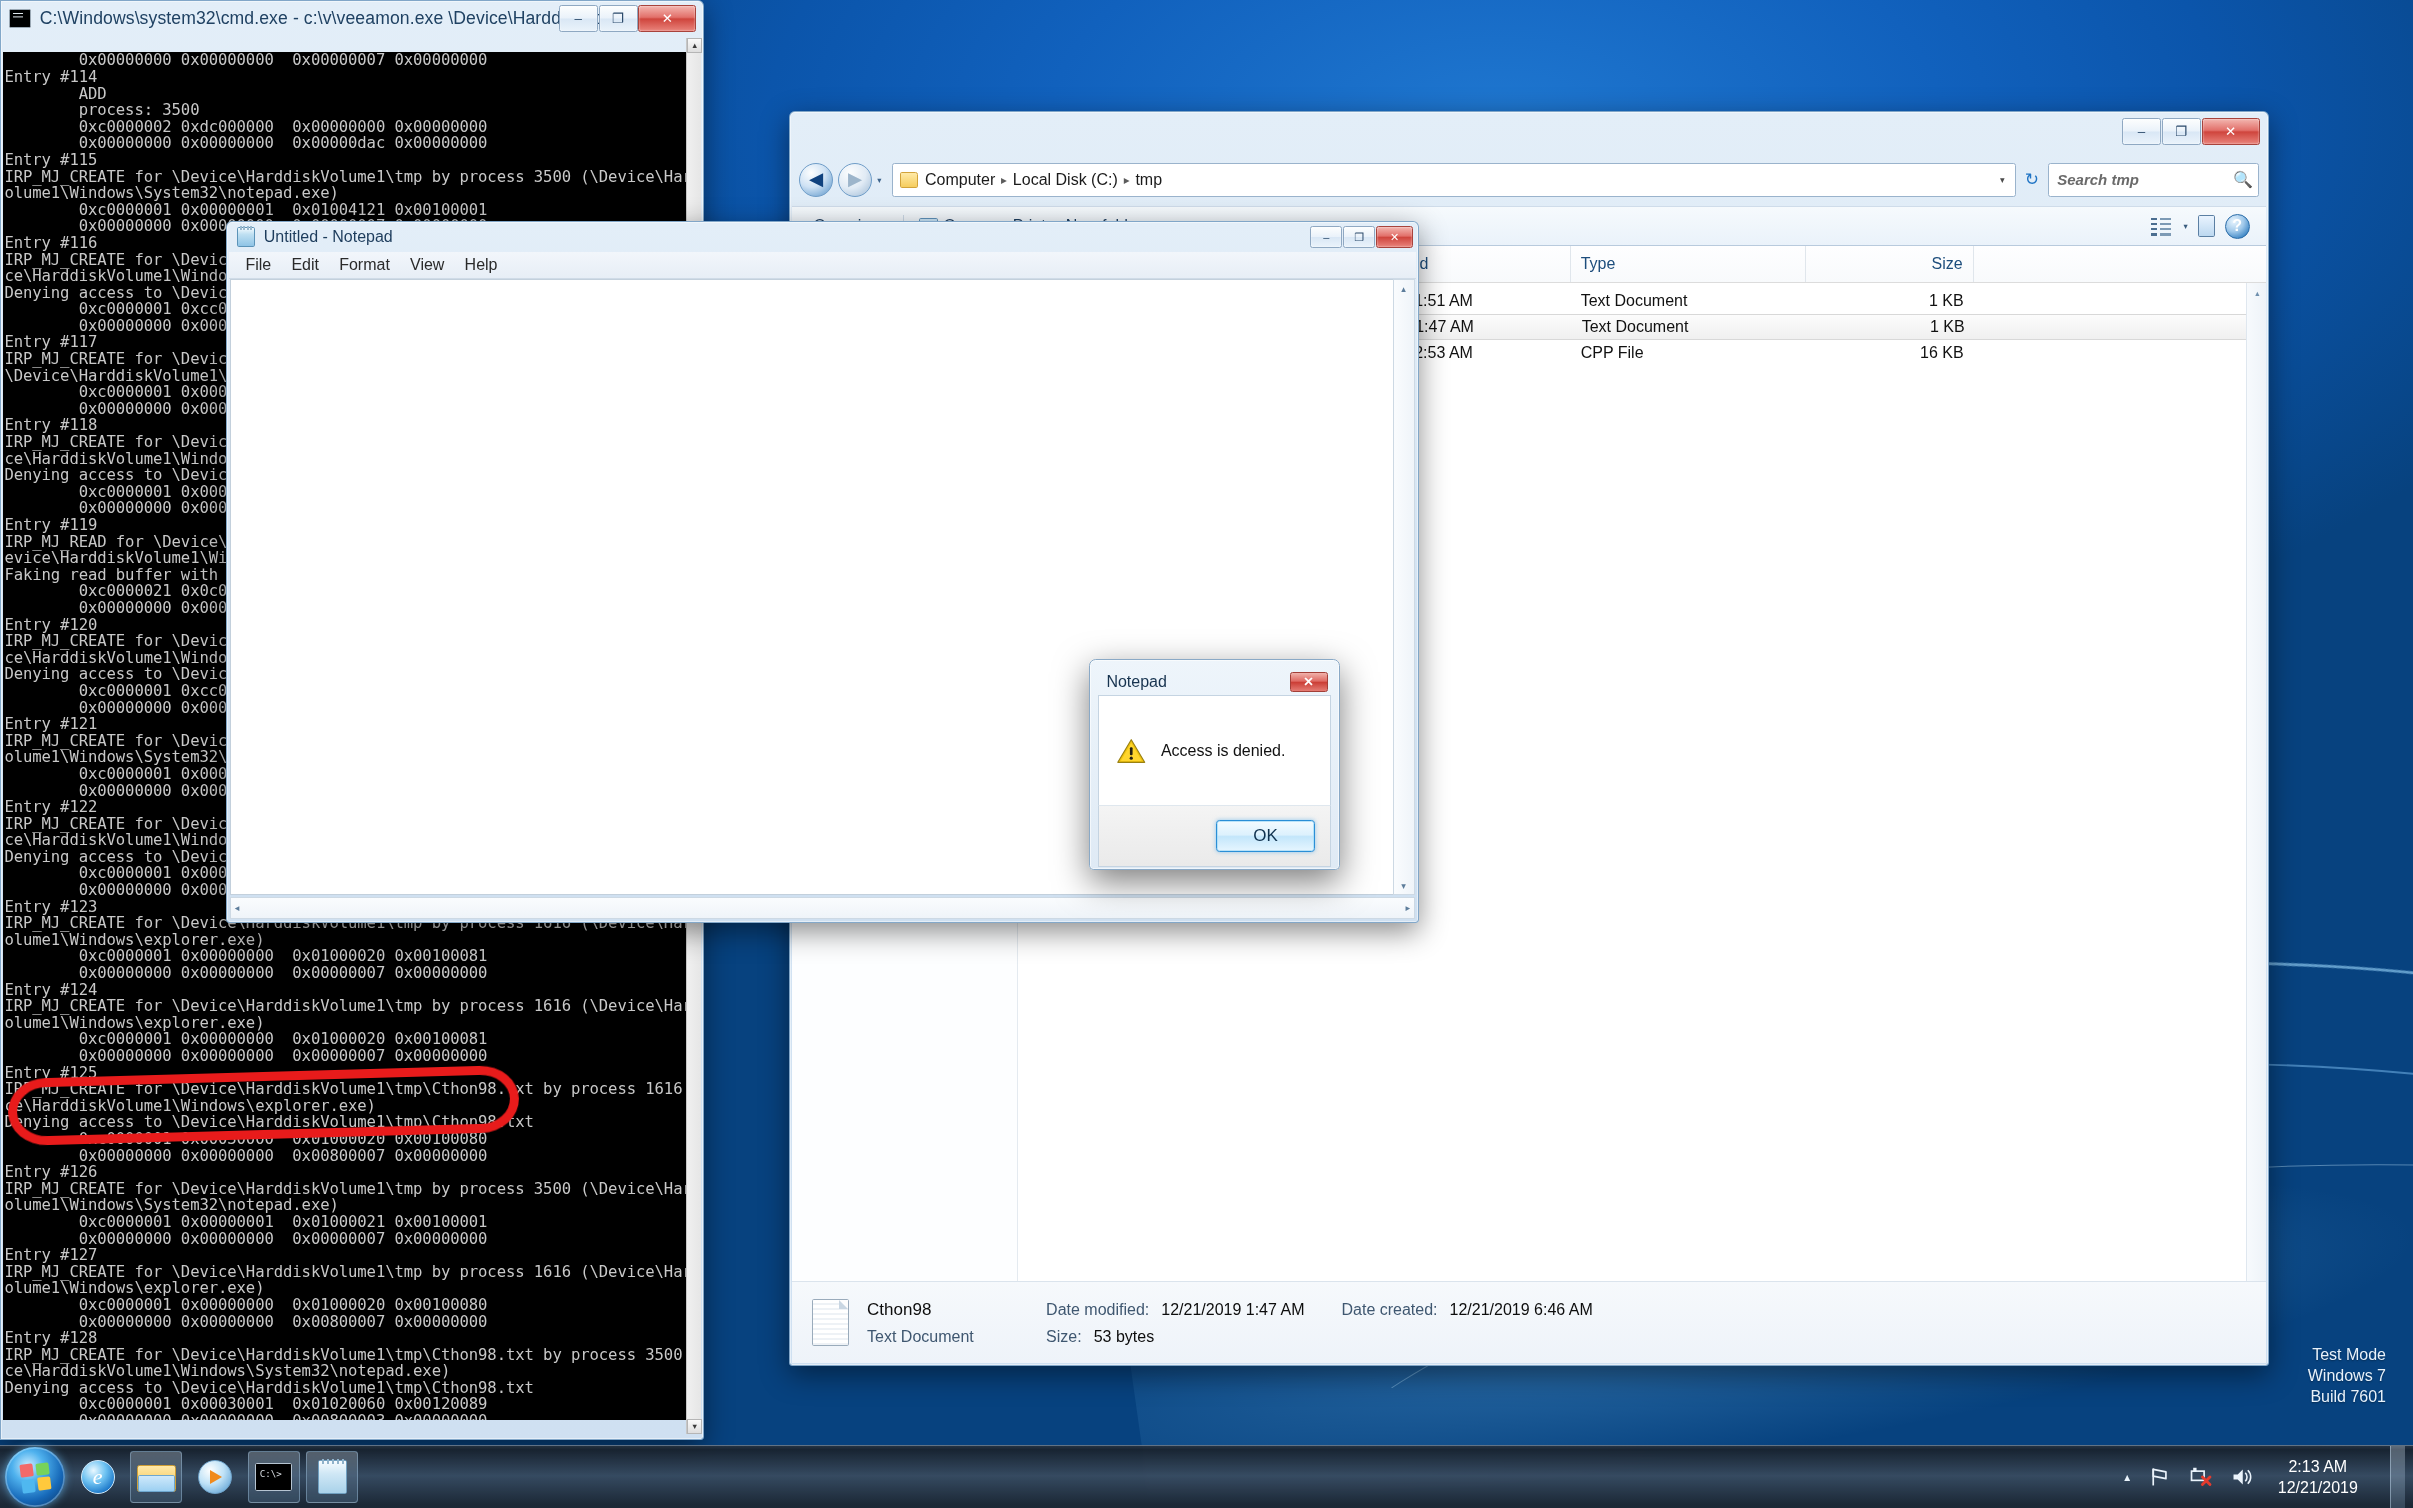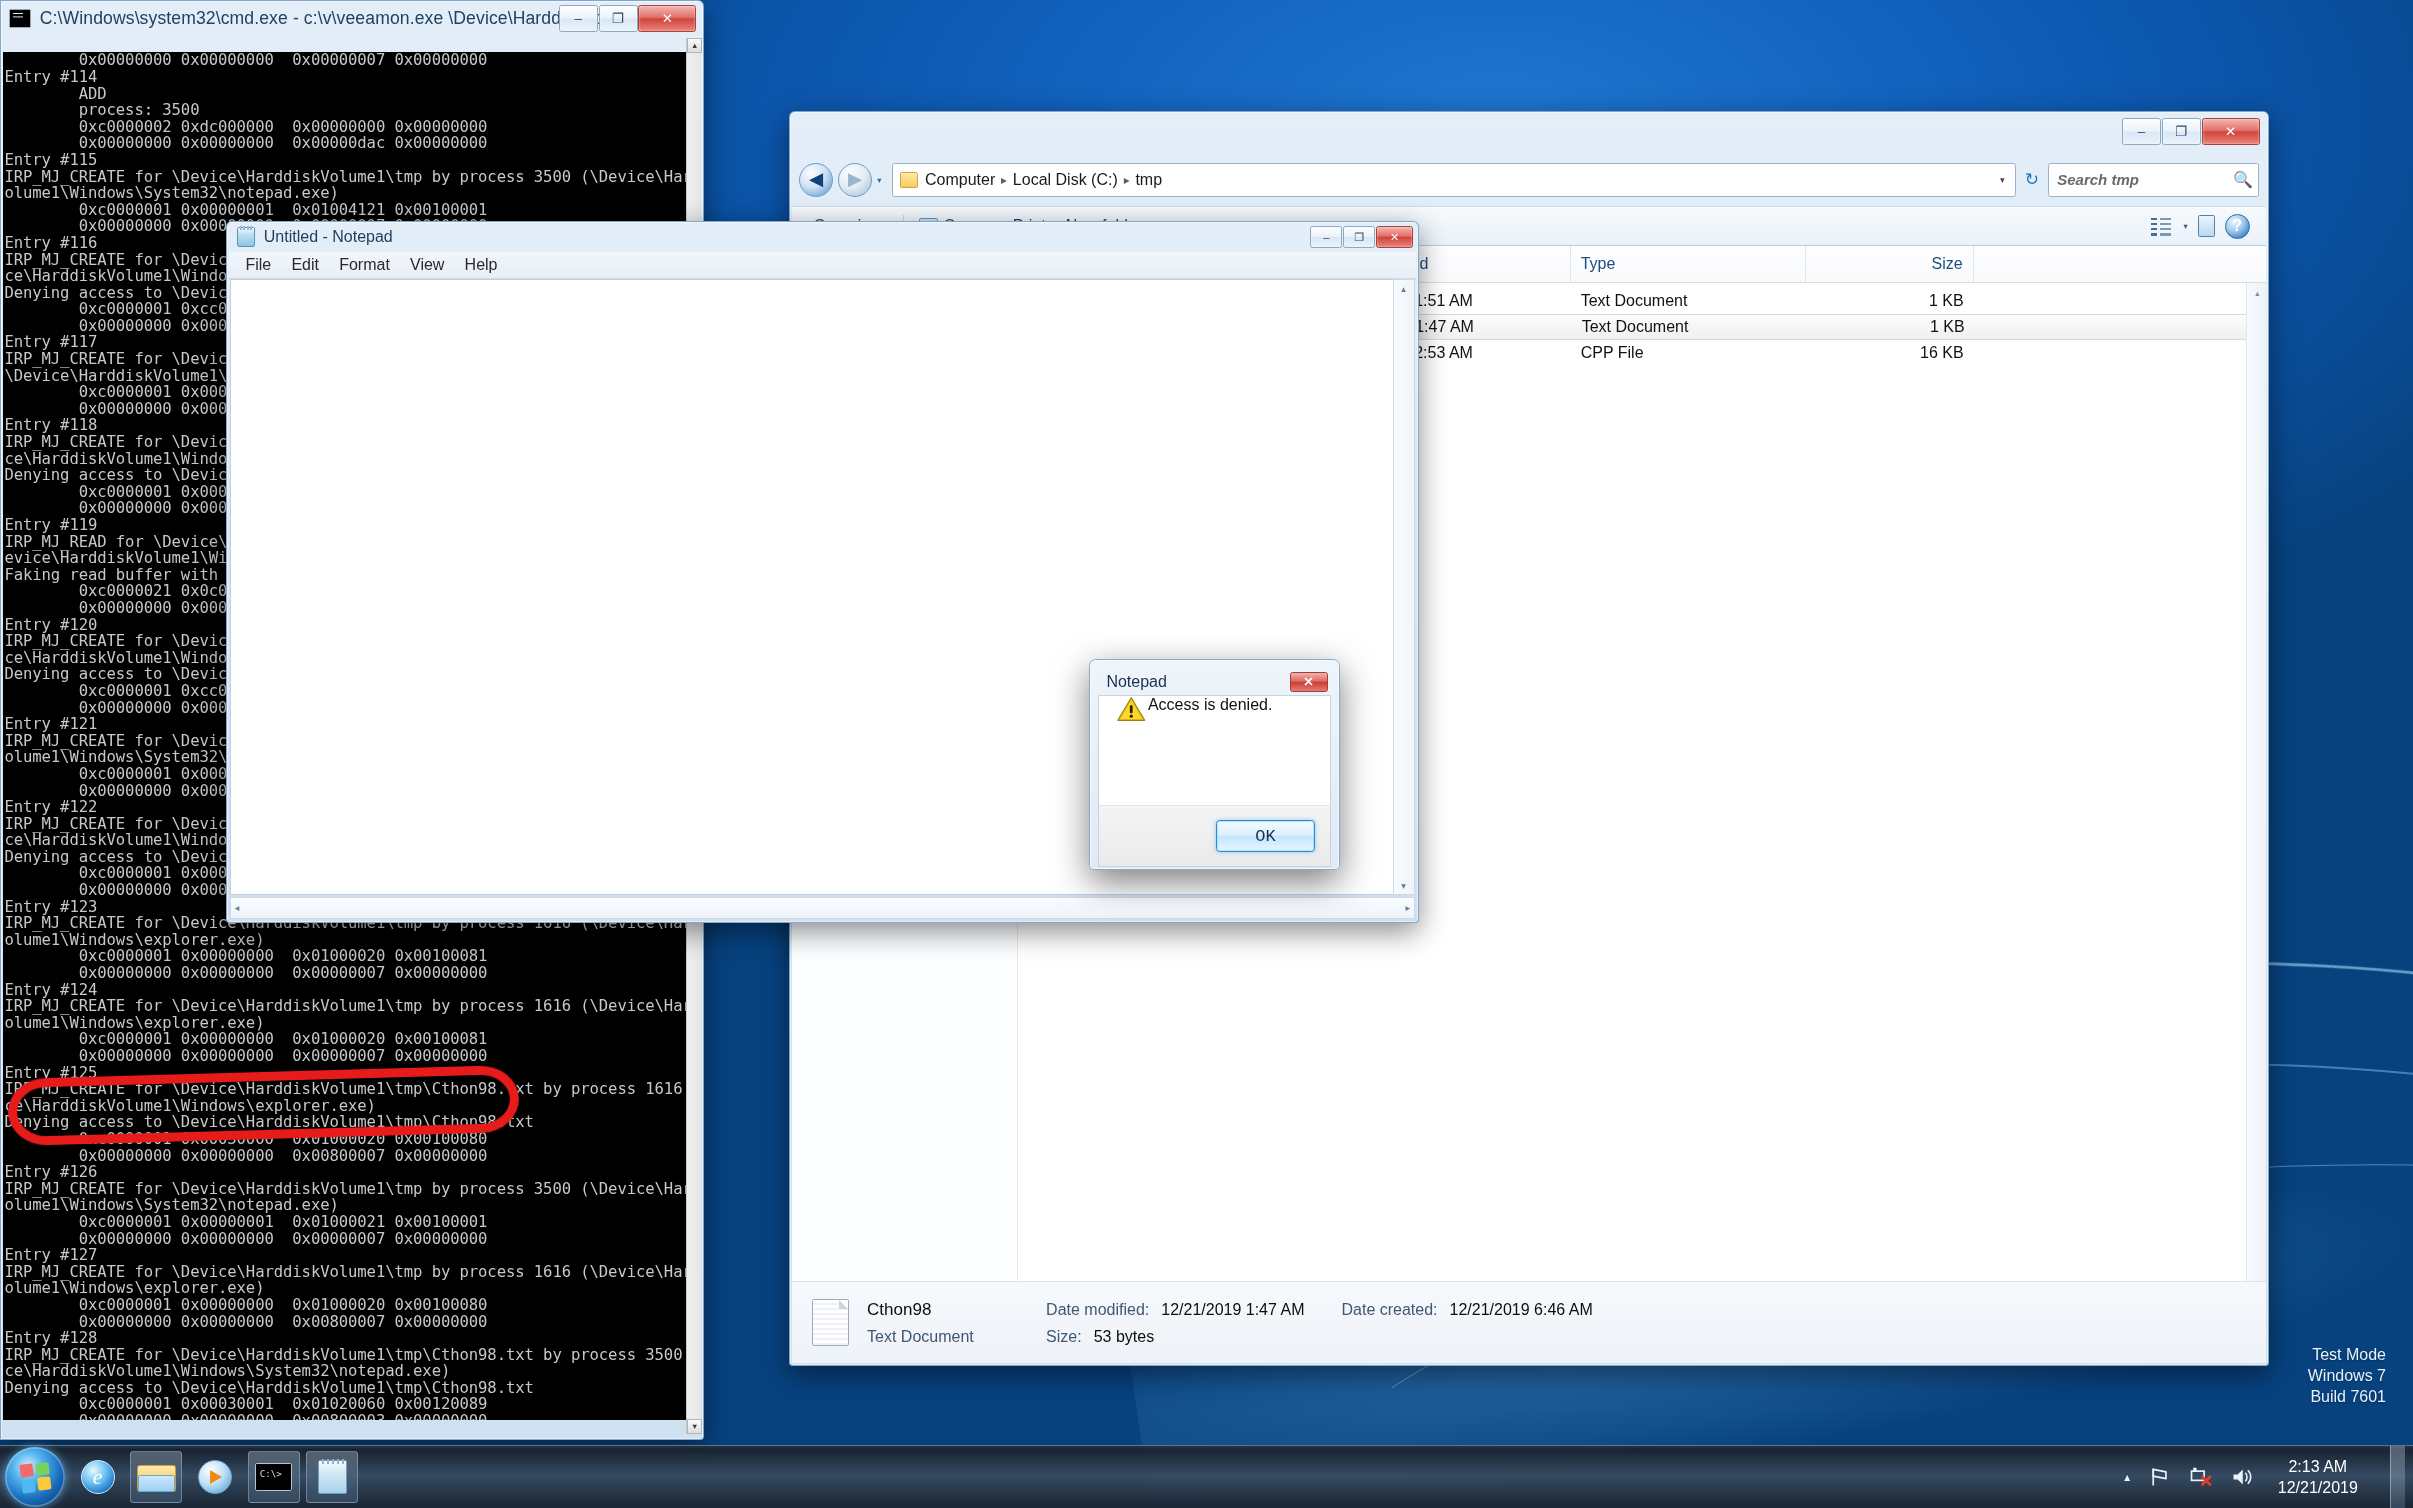--- a/index.html
+++ b/index.html
@@ -352,37 +352,37 @@
   #dlgtitlebar { height: 27px; display:flex;align-items:center; padding: 0 3.4px 0 8.4px;}
   #dlgtitle { font-size:16px; color:#17334f; }
   #dlgclose {
     margin-left:auto; width:38px;height:20px;border-radius:2.5px;
     background: linear-gradient(180deg,#f0b2ab 0%, #df6a63 45%, #cb3e36 52%, #e57c74 100%);
     border:0.8px solid #a23f38; color:#fff;
     display:flex;align-items:center;justify-content:center; font-size:12.6px; font-weight:bold;
   }
   #dlgbody {
     background:#fff; border:0.8px solid #c5d4e2; border-bottom:none;
-    height: 110px; display:flex; align-items:flex-start; padding-left: 18.4px; gap: 2px;
+    height: 110px; display:flex; align-items:center; padding-left: 18.4px; gap: 15px;
   }
   #warnicon { width: 28.5px; height: 26px; flex:none; }
   #dlgmsg { font-size: 16px; color:#111; }
   #dlgfooter {
     background: linear-gradient(180deg,#f4f4f4,#eaeaea);
     border:0.8px solid #c5d4e2; border-top:0.8px solid #dfe7ee;
     height: 62px; display:flex; align-items:center; justify-content:flex-end;
     padding-right: 15px;
   }
   #okbtn {
     width: 99px; height: 32px;
     border:0.8px solid #2a8ed6; border-radius:3.4px;
     background: linear-gradient(180deg,#f3fbff 0%,#ddf1fd 46%,#c3e6fb 52%,#e6f6ff 100%);
     box-shadow: 0 0 0 0.8px #a8dcf7 inset, 0 0 4.2px rgba(60,160,230,.55);
     display:flex;align-items:center;justify-content:center;
-    font-size:17px; color:#10324f;font-family:Liberation Mono, monospace;
+    font-size:17px; color:#10324f;
   }
 
   
   #taskbar {
     position:absolute; left:0; right:0; bottom:0; height:63px;
     background: linear-gradient(180deg, rgba(40,50,62,.92) 0%, rgba(26,34,44,.92) 6%, rgba(62,76,92,.86) 48%, rgba(30,38,48,.92) 95%);
     backdrop-filter: blur(1.7px);
     border-top: 0.8px solid rgba(180,205,230,.45);
     display:flex; align-items:center;
   }

